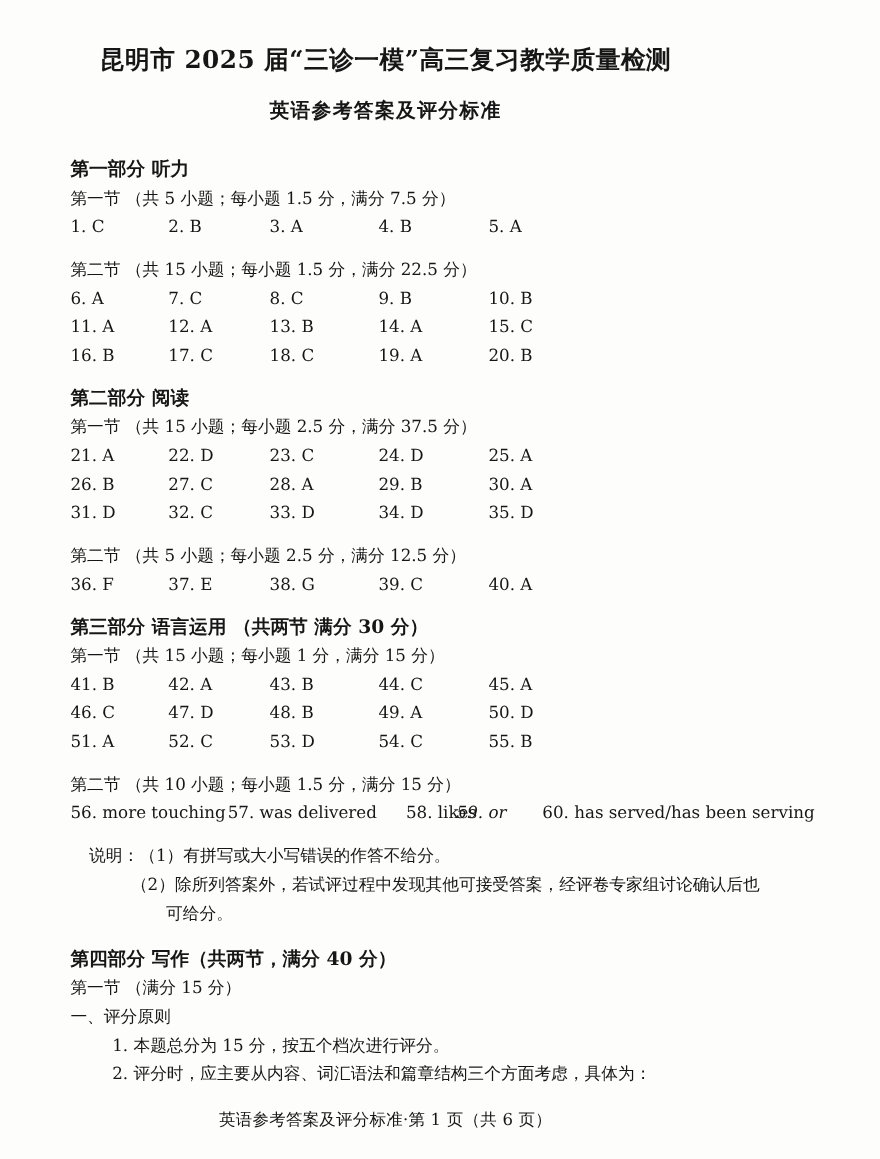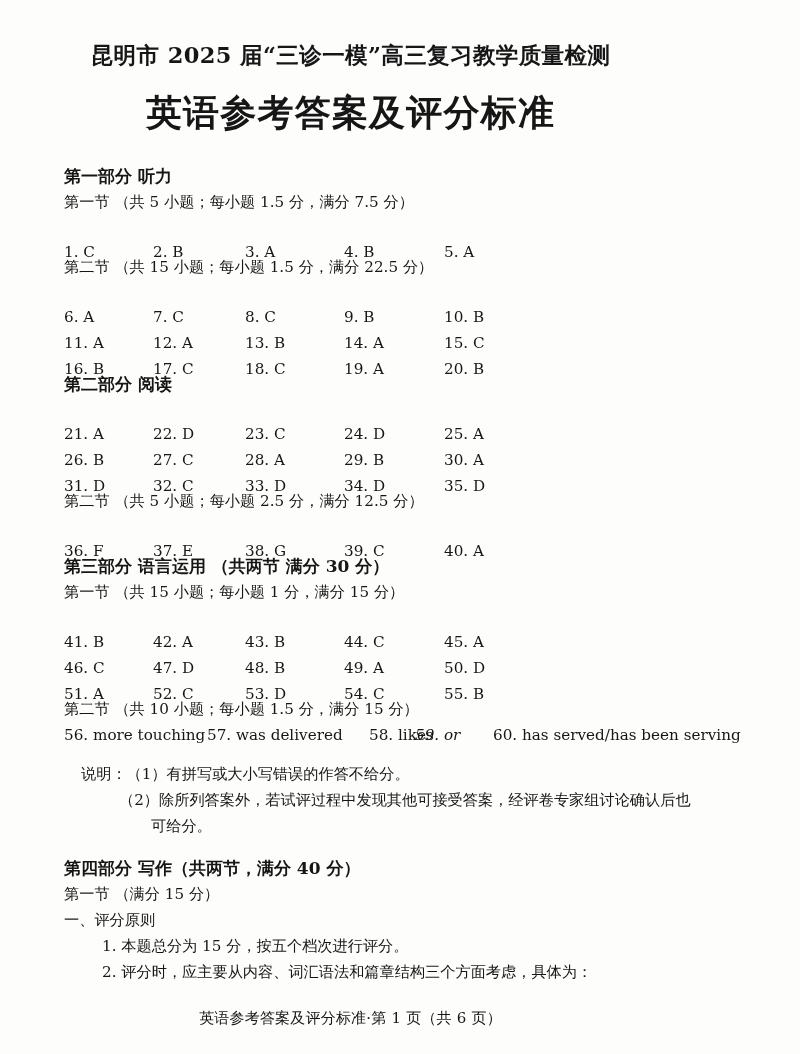--- a/index.html
+++ b/index.html
@@ -31,21 +31,21 @@
     font-size: 22.5px;
     letter-spacing: 0.4px;
     margin: 0;
     padding-top: 41px;
     line-height: 1.25;
     white-space: nowrap;
   }
   .title-sub {
     text-align: center;
     font-weight: bold;
-    font-size: 36px;
+    font-size: 18px;
     letter-spacing: 1.2px;
     margin: 0;
     padding-top: 21px;
     line-height: 1.25;
     white-space: nowrap;
   }
 
   
   .body-area {
     padding-top: 28px;
@@ -75,21 +75,20 @@
     position: relative;
     height: 26px;
     line-height: 26px;
     font-size: 15.2px;
     white-space: nowrap;
   }
   .ans-cell {
     position: absolute;
     top: 0;
     white-space: nowrap;
-    margin-top: 24px;
   }
   .c0 { left: 9px; }
   .c1 { left: 98px; }
   .c2 { left: 190px; }
   .c3 { left: 289px; }
   .c4 { left: 389px; }
 
   
   .fr-row {
     position: relative;
@@ -194,20 +193,21 @@
       <span class="ans-cell c1">17. C</span>
       <span class="ans-cell c2">18. C</span>
       <span class="ans-cell c3">19. A</span>
       <span class="ans-cell c4">20. B</span>
     </div>
 
     <div class="spacer-md"></div>
 
     <div class="part-head">第二部分 阅读</div>
 
+    <div class="sec-line">第一节 （共 15 小题；每小题 2.5 分，满分 37.5 分）</div>
     <div class="ans-row">
       <span class="ans-cell c0">21. A</span>
       <span class="ans-cell c1">22. D</span>
       <span class="ans-cell c2">23. C</span>
       <span class="ans-cell c3">24. D</span>
       <span class="ans-cell c4">25. A</span>
     </div>
     <div class="ans-row">
       <span class="ans-cell c0">26. B</span>
       <span class="ans-cell c1">27. C</span>

